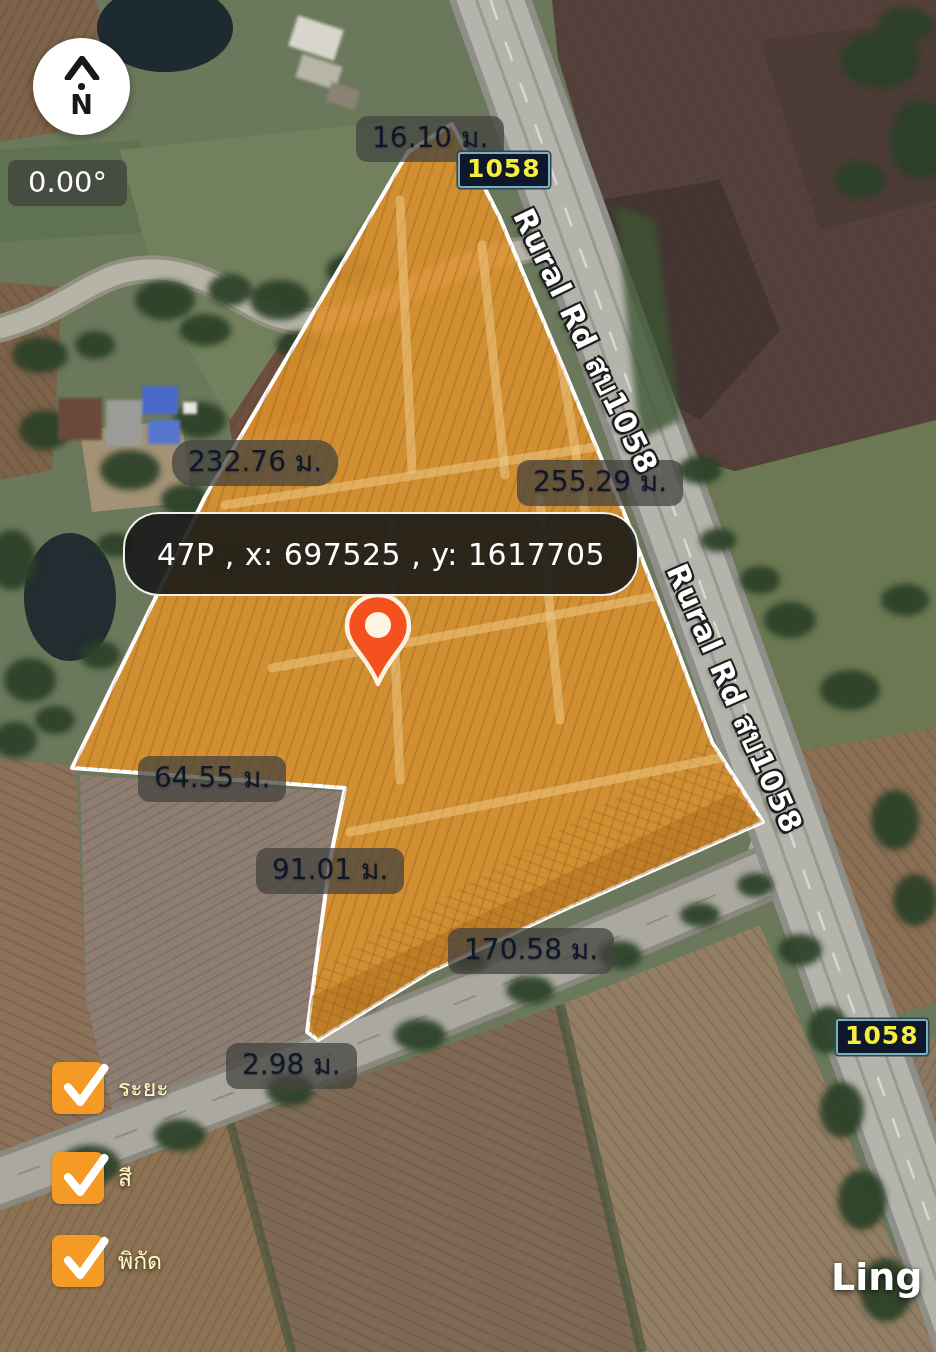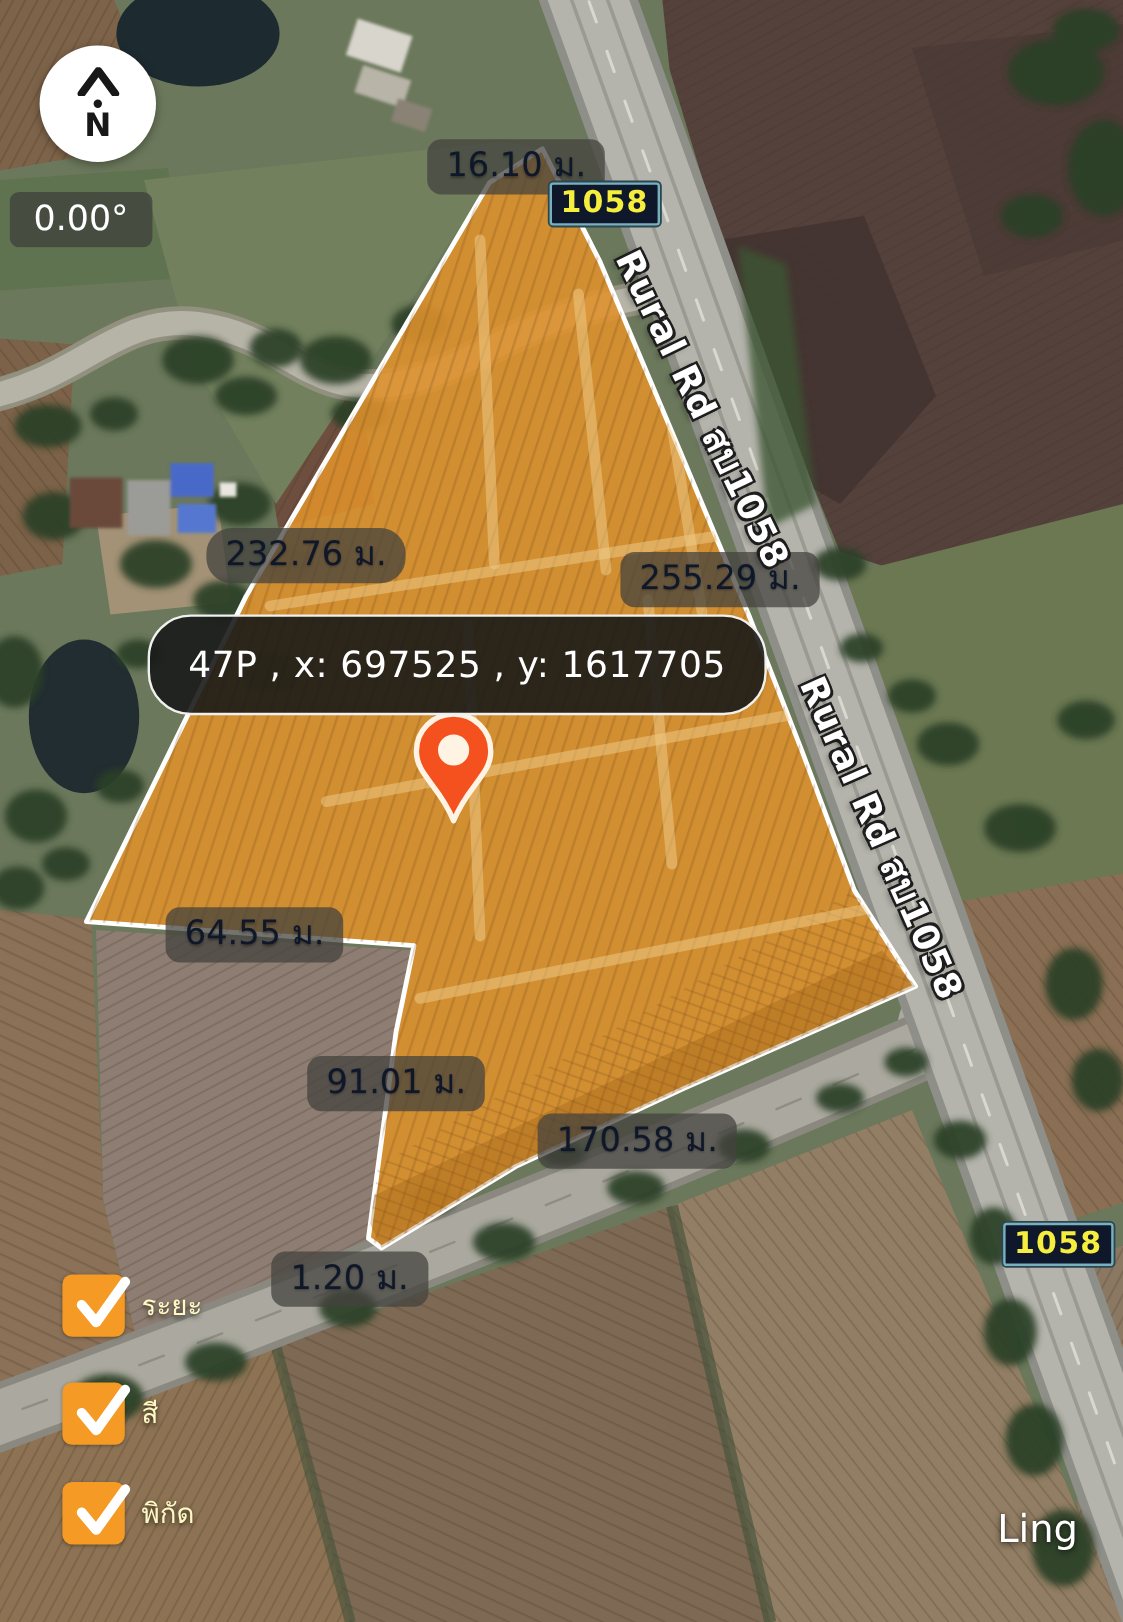--- a/index.html
+++ b/index.html
@@ -16,21 +16,21 @@
     background:rgba(68,66,62,.74);
     color:#0f172a;font-size:28px;line-height:1.15;
     padding:6px 16px 8px;border-radius:12px;
     white-space:nowrap;
     text-shadow:0 1px 2px rgba(0,0,0,.35);
   }
   #m0{left:356px;top:116px;}
   #m1{left:172px;top:440px;border-radius:21px;}
   #m2{left:517px;top:460px;}
   #m3{left:138px;top:756px;}
-  #m4{left:256px;top:880px;}
+  #m4{left:256px;top:848px;}
   #m5{left:448px;top:928px;}
   #m6{left:226px;top:1043px;}
 
   .coord-pill{
     position:absolute;left:123px;top:512px;width:516px;height:84px;
     box-sizing:border-box;
     background:rgba(24,26,24,.9);
     border:2.5px solid #f0f0ee;border-radius:36px;
     color:#fff;font-size:30px;letter-spacing:.5px;
     display:flex;align-items:center;justify-content:center;white-space:nowrap;
@@ -61,21 +61,21 @@
   #shield2{left:836px;top:1019px;}
   .roadname{
     position:absolute;color:#fff;font-size:30px;font-weight:bold;letter-spacing:1px;
     white-space:nowrap;transform-origin:left top;
     text-shadow:-2px -2px 0 #1d1d1d,2px -2px 0 #1d1d1d,-2px 2px 0 #1d1d1d,2px 2px 0 #1d1d1d,0 3px 5px rgba(0,0,0,.45);
   }
   #road1{left:543px;top:200px;transform:rotate(64deg);}
   #road2{left:697px;top:556px;transform:rotate(66deg);}
 
   .place{
-    position:absolute;left:831px;top:1255px;color:#fff;font-size:32px;font-weight:normal;
+    position:absolute;left:831px;top:1255px;color:#fff;font-size:38px;font-weight:bold;
     text-shadow:0 2px 6px rgba(0,0,0,.65),0 0 2px rgba(0,0,0,.5);
   }
 
   
   .legend-row{position:absolute;display:flex;align-items:center;}
   #leg0{left:52px;top:1062px;}
   #leg1{left:52px;top:1152px;}
   #leg2{left:52px;top:1235px;}
   .cbx{
     width:52px;height:52px;border-radius:8px;background:#f59b25;
@@ -281,21 +281,21 @@
     <div class="n">N</div>
   </div>
   <div class="bearing">0.00°</div>
 
   <div class="meas" id="m0">16.10 ม.</div>
   <div class="meas" id="m1">232.76 ม.</div>
   <div class="meas" id="m2">255.29 ม.</div>
   <div class="meas" id="m3">64.55 ม.</div>
   <div class="meas" id="m4">91.01 ม.</div>
   <div class="meas" id="m5">170.58 ม.</div>
-  <div class="meas" id="m6">1.20 ม.</div>
+  <div class="meas" id="m6">2.98 ม.</div>
 
   <div class="coord-pill">47P , x: 697525 , y: 1617705</div>
 
   <div class="shield" id="shield1">1058</div>
   <div class="shield" id="shield2">1058</div>
   <div class="roadname" id="road1">Rural Rd สบ1058</div>
   <div class="roadname" id="road2">Rural Rd สบ1058</div>
 
   <div class="place">Ling</div>
 

